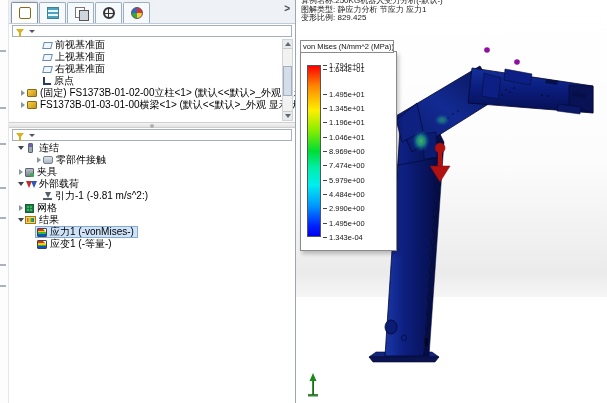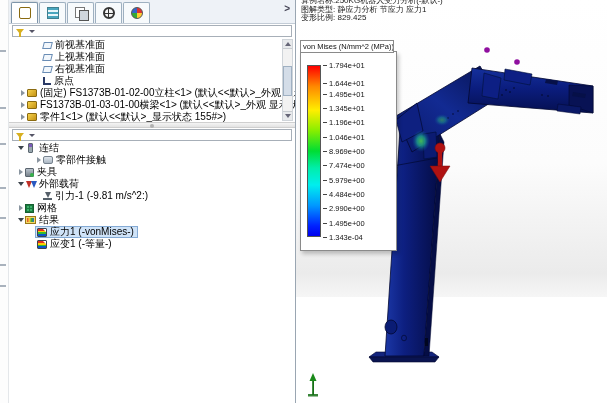--- a/index.html
+++ b/index.html
@@ -210,27 +210,20 @@
         <span class="ic ic-part"></span>
         <span class="lbl">(固定) FS1373B-01-02-00立柱&lt;1&gt; (默认&lt;&lt;默认&gt;_外观 显示状态&gt;)</span>
       </div>
       <div class="row" style="padding-left:10px">
         <span class="arr">
             <span class="arr-c"></span>
           </span>
         <span class="ic ic-part"></span>
         <span class="lbl">FS1373B-01-03-01-00横梁&lt;1&gt; (默认&lt;&lt;默认&gt;_外观 显示状态&gt;)</span>
       </div>
-      <div class="row" style="padding-left:10px">
-        <span class="arr">
-            <span class="arr-c"></span>
-          </span>
-        <span class="ic ic-part"></span>
-        <span class="lbl">零件1&lt;1&gt; (默认&lt;&lt;默认&gt;_显示状态 155#&gt;)</span>
-      </div>
       <div class="vscroll">
         <div class="vs-btn up">
             <span class="vs-up-arr"></span>
           </div>
         <div class="vs-thumb"></div>
         <div class="vs-btn down">
             <span class="vs-dn-arr"></span>
           </div>
       </div>
     </div>
@@ -384,21 +377,21 @@
       <div>算例名称:250KG机器人受力分析(-默认-)</div>
       <div>图解类型: 静应力分析 节应力 应力1</div>
       <div>变形比例: 829.425</div>
     </div>
 
     <div class="legend">
       <div class="legend-title">von Mises (N/mm^2 (MPa))</div>
       <div class="legend-body">
         <div class="legend-bar"></div>
         <div class="lv" style="top:10px">1.794e+01</div>
-        <div class="lv" style="top:28px">1.644e+01</div>
+        <div class="lv" style="top:14px">1.644e+01</div>
         <div class="lv" style="top:38.7px">1.495e+01</div>
         <div class="lv" style="top:53px">1.345e+01</div>
         <div class="lv" style="top:67.3px">1.196e+01</div>
         <div class="lv" style="top:81.7px">1.046e+01</div>
         <div class="lv" style="top:96px">8.969e+00</div>
         <div class="lv" style="top:110.3px">7.474e+00</div>
         <div class="lv" style="top:124.7px">5.979e+00</div>
         <div class="lv" style="top:139px">4.484e+00</div>
         <div class="lv" style="top:153.3px">2.990e+00</div>
         <div class="lv" style="top:167.7px">1.495e+00</div>

